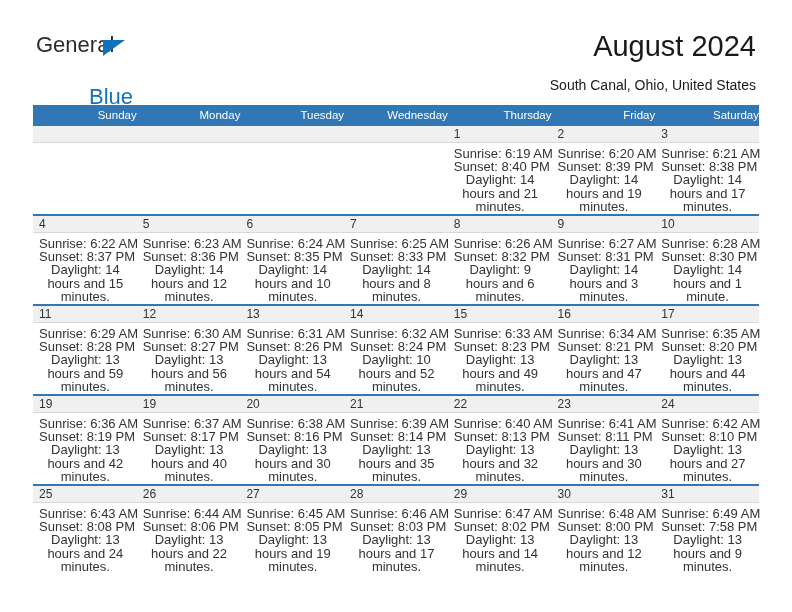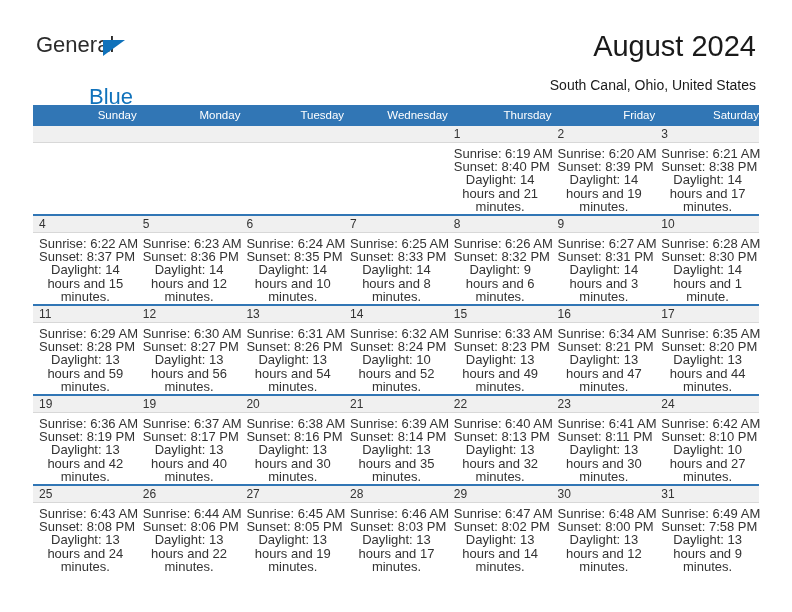--- a/index.html
+++ b/index.html
@@ -428,21 +428,21 @@
                 <div class="dl">Daylight: 13 hours and 30 minutes.</div>
               </div>
             </div>
           </td>
           <td>
             <div class="daycell">
               <div class="daynum">24</div>
               <div class="info">
                 <div>Sunrise: 6:42 AM</div>
                 <div>Sunset: 8:10 PM</div>
-                <div class="dl">Daylight: 10 hours and 27 minutes.</div>
+                <div class="dl">Daylight: 13 hours and 27 minutes.</div>
               </div>
             </div>
           </td>
         </tr>
         <tr class="week-row">
           <td>
             <div class="daycell">
               <div class="daynum">25</div>
               <div class="info">
                 <div>Sunrise: 6:43 AM</div>

